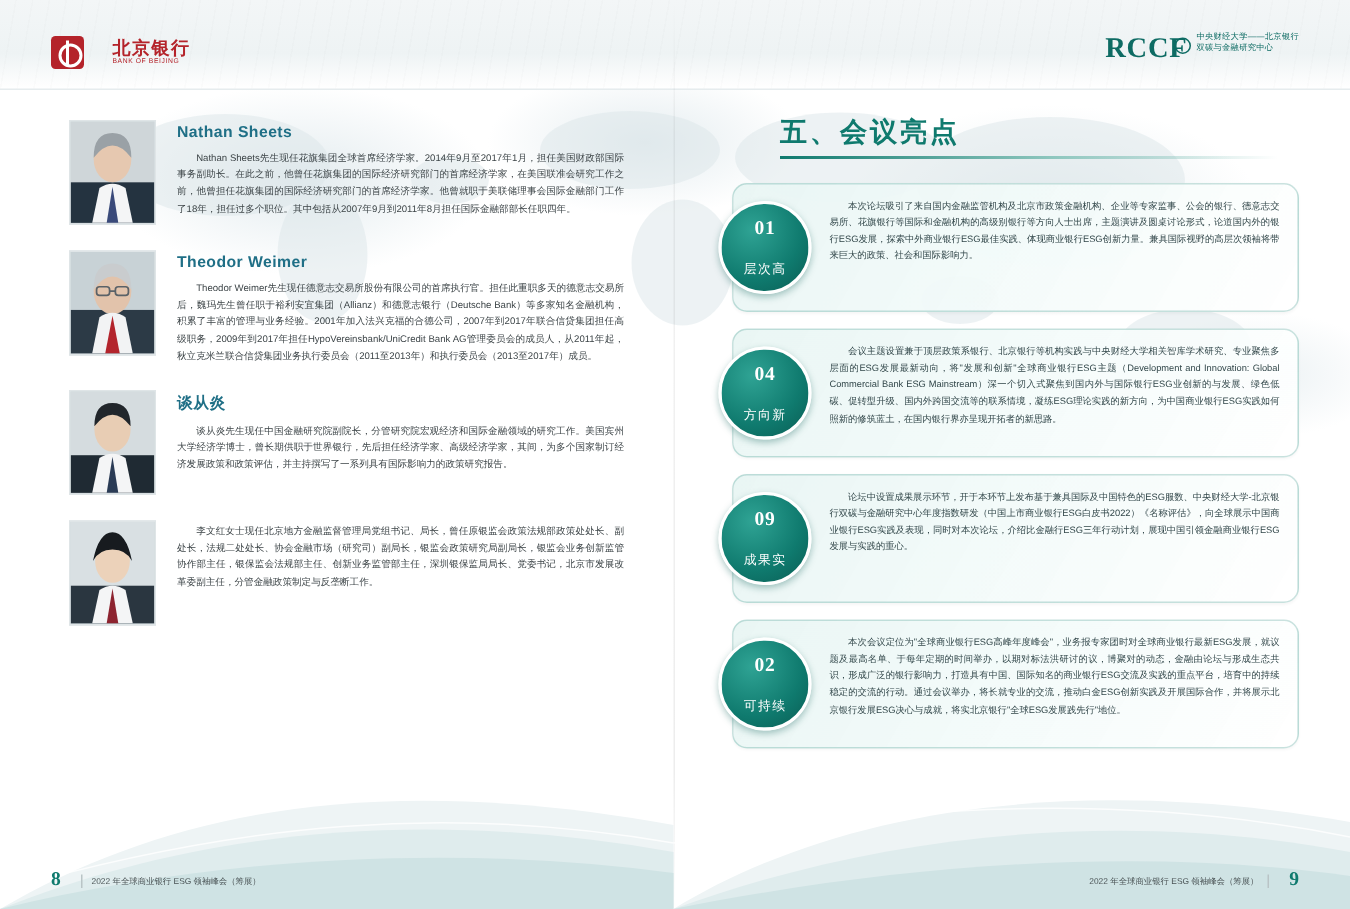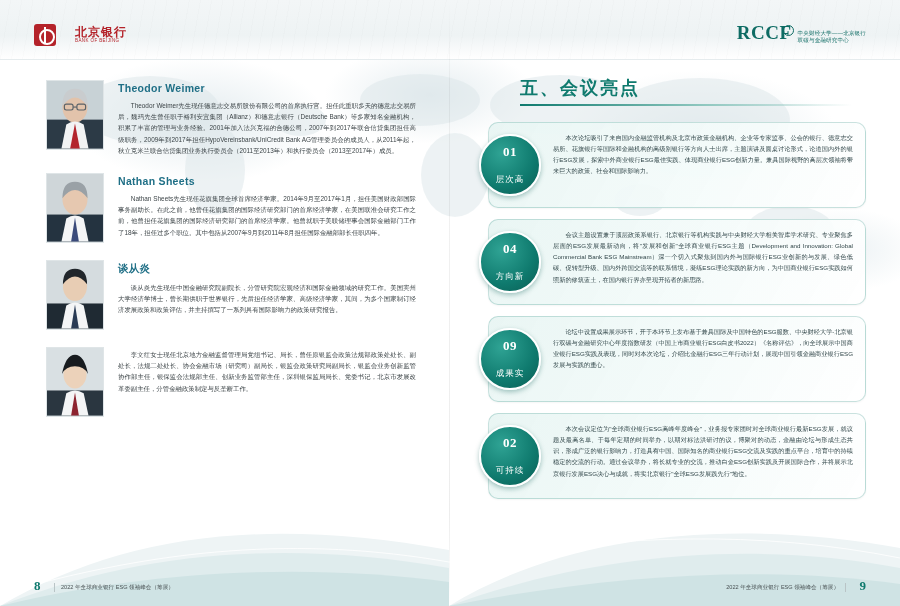--- a/index.html
+++ b/index.html
@@ -57,21 +57,21 @@
   }
   .logo-left .cn {
     font-size: 12px; font-weight: bold; color: #b4232a; letter-spacing: 1px; line-height: 1.1;
   }
   .logo-left .en {
     font-size: 4.5px; color: #b4232a; letter-spacing: .4px; line-height: 1.1;
   }
 
   .logo-right {
     position: absolute; right: 34px; top: 22px;
-    display: flex; align-items: flex-end; gap: 6px;
+    display: flex; align-items: flex-start; gap: 6px;
   }
   .logo-right .rccf {
     font-size: 19px; font-weight: bold; color: #0d6b63; letter-spacing: .5px;
     font-family: "Liberation Serif", serif;
     position: relative;
   }
   .logo-right .rccf:after {
     content: ""; position: absolute; right: -2px; top: 3px; width: 9px; height: 9px;
     border: 1.6px solid #0d6b63; border-radius: 50%;
   }
@@ -205,51 +205,51 @@
     </div>
   </div>
 
   <div class="gutter"></div>
 
   <div class="bios">
 
     <div class="bio">
       <div class="photo">
         <svg class="sky" viewBox="0 0 58 70" preserveAspectRatio="none" aria-hidden="true">
+          <rect width="58" height="70" fill="#cfd6d9"></rect>
+          <rect y="42" width="58" height="28" fill="#243340"></rect>
+          <ellipse cx="29" cy="26" rx="13" ry="16" fill="#e6c8b0"></ellipse>
+          <path d="M16 25 q13 -17 26 0 q0 -17 -13 -17 q-13 0 -13 17z" fill="#9aa1a6"></path>
+          <path d="M20 46 q9 -6 18 0 l5 24 h-28z" fill="#f4f5f6"></path>
+          <path d="M29 45 l-4 25 h8z" fill="#3a4a7a"></path>
+        </svg>
+      </div>
+      <div class="body">
+        <div class="name">Nathan Sheets</div>
+        <div class="text">Nathan Sheets先生现任花旗集团全球首席经济学家。2014年9月至2017年1月，担任美国财政部国际事务副助长。在此之前，他曾任花旗集团的国际经济研究部门的首席经济学家，在美国联准会研究工作之前，他曾担任花旗集团的国际经济研究部门的首席经济学家。他曾就职于美联储理事会国际金融部门工作了18年，担任过多个职位。其中包括从2007年9月到2011年8月担任国际金融部部长任职四年。</div>
+      </div>
+    </div>
+
+    <div class="bio">
+      <div class="photo">
+        <svg class="sky" viewBox="0 0 58 70" preserveAspectRatio="none" aria-hidden="true">
           <rect width="58" height="70" fill="#c8d2d6"></rect>
           <rect y="40" width="58" height="30" fill="#2c3a46"></rect>
           <ellipse cx="29" cy="27" rx="13" ry="16" fill="#e2c3ab"></ellipse>
           <path d="M16 26 q13 -18 26 0 q0 -18 -13 -18 q-13 0 -13 18z" fill="#c9ccce"></path>
           <rect x="18" y="24" width="9" height="6" rx="2" fill="none" stroke="#5a6268" stroke-width="1.2"></rect>
           <rect x="31" y="24" width="9" height="6" rx="2" fill="none" stroke="#5a6268" stroke-width="1.2"></rect>
           <path d="M27 27 h4" stroke="#5a6268" stroke-width="1.2"></path>
           <path d="M20 45 q9 -6 18 0 l5 25 h-28z" fill="#f2f3f4"></path>
           <path d="M29 44 l-5 26 h10z" fill="#b3252d"></path>
         </svg>
       </div>
       <div class="body">
         <div class="name">Theodor Weimer</div>
         <div class="text">Theodor Weimer先生现任德意志交易所股份有限公司的首席执行官。担任此重职多天的德意志交易所后，魏玛先生曾任职于裕利安宜集团（Allianz）和德意志银行（Deutsche Bank）等多家知名金融机构，积累了丰富的管理与业务经验。2001年加入法兴克福的合德公司，2007年到2017年联合信贷集团担任高级职务，2009年到2017年担任HypoVereinsbank/UniCredit Bank AG管理委员会的成员人，从2011年起，秋立克米兰联合信贷集团业务执行委员会（2011至2013年）和执行委员会（2013至2017年）成员。</div>
-      </div>
-    </div>
-
-    <div class="bio">
-      <div class="photo">
-        <svg class="sky" viewBox="0 0 58 70" preserveAspectRatio="none" aria-hidden="true">
-          <rect width="58" height="70" fill="#cfd6d9"></rect>
-          <rect y="42" width="58" height="28" fill="#243340"></rect>
-          <ellipse cx="29" cy="26" rx="13" ry="16" fill="#e6c8b0"></ellipse>
-          <path d="M16 25 q13 -17 26 0 q0 -17 -13 -17 q-13 0 -13 17z" fill="#9aa1a6"></path>
-          <path d="M20 46 q9 -6 18 0 l5 24 h-28z" fill="#f4f5f6"></path>
-          <path d="M29 45 l-4 25 h8z" fill="#3a4a7a"></path>
-        </svg>
-      </div>
-      <div class="body">
-        <div class="name">Nathan Sheets</div>
-        <div class="text">Nathan Sheets先生现任花旗集团全球首席经济学家。2014年9月至2017年1月，担任美国财政部国际事务副助长。在此之前，他曾任花旗集团的国际经济研究部门的首席经济学家，在美国联准会研究工作之前，他曾担任花旗集团的国际经济研究部门的首席经济学家。他曾就职于美联储理事会国际金融部门工作了18年，担任过多个职位。其中包括从2007年9月到2011年8月担任国际金融部部长任职四年。</div>
       </div>
     </div>
 
     <div class="bio">
       <div class="photo">
         <svg class="sky" viewBox="0 0 58 70" preserveAspectRatio="none" aria-hidden="true">
           <rect width="58" height="70" fill="#d5dcdf"></rect>
           <rect y="44" width="58" height="26" fill="#1f2a33"></rect>
           <ellipse cx="29" cy="26" rx="12.5" ry="15.5" fill="#e8cdb4"></ellipse>
           <path d="M16.5 24 q12.5 -16 25 0 q0 -16 -12.5 -16 q-12.5 0 -12.5 16z" fill="#21262b"></path>

